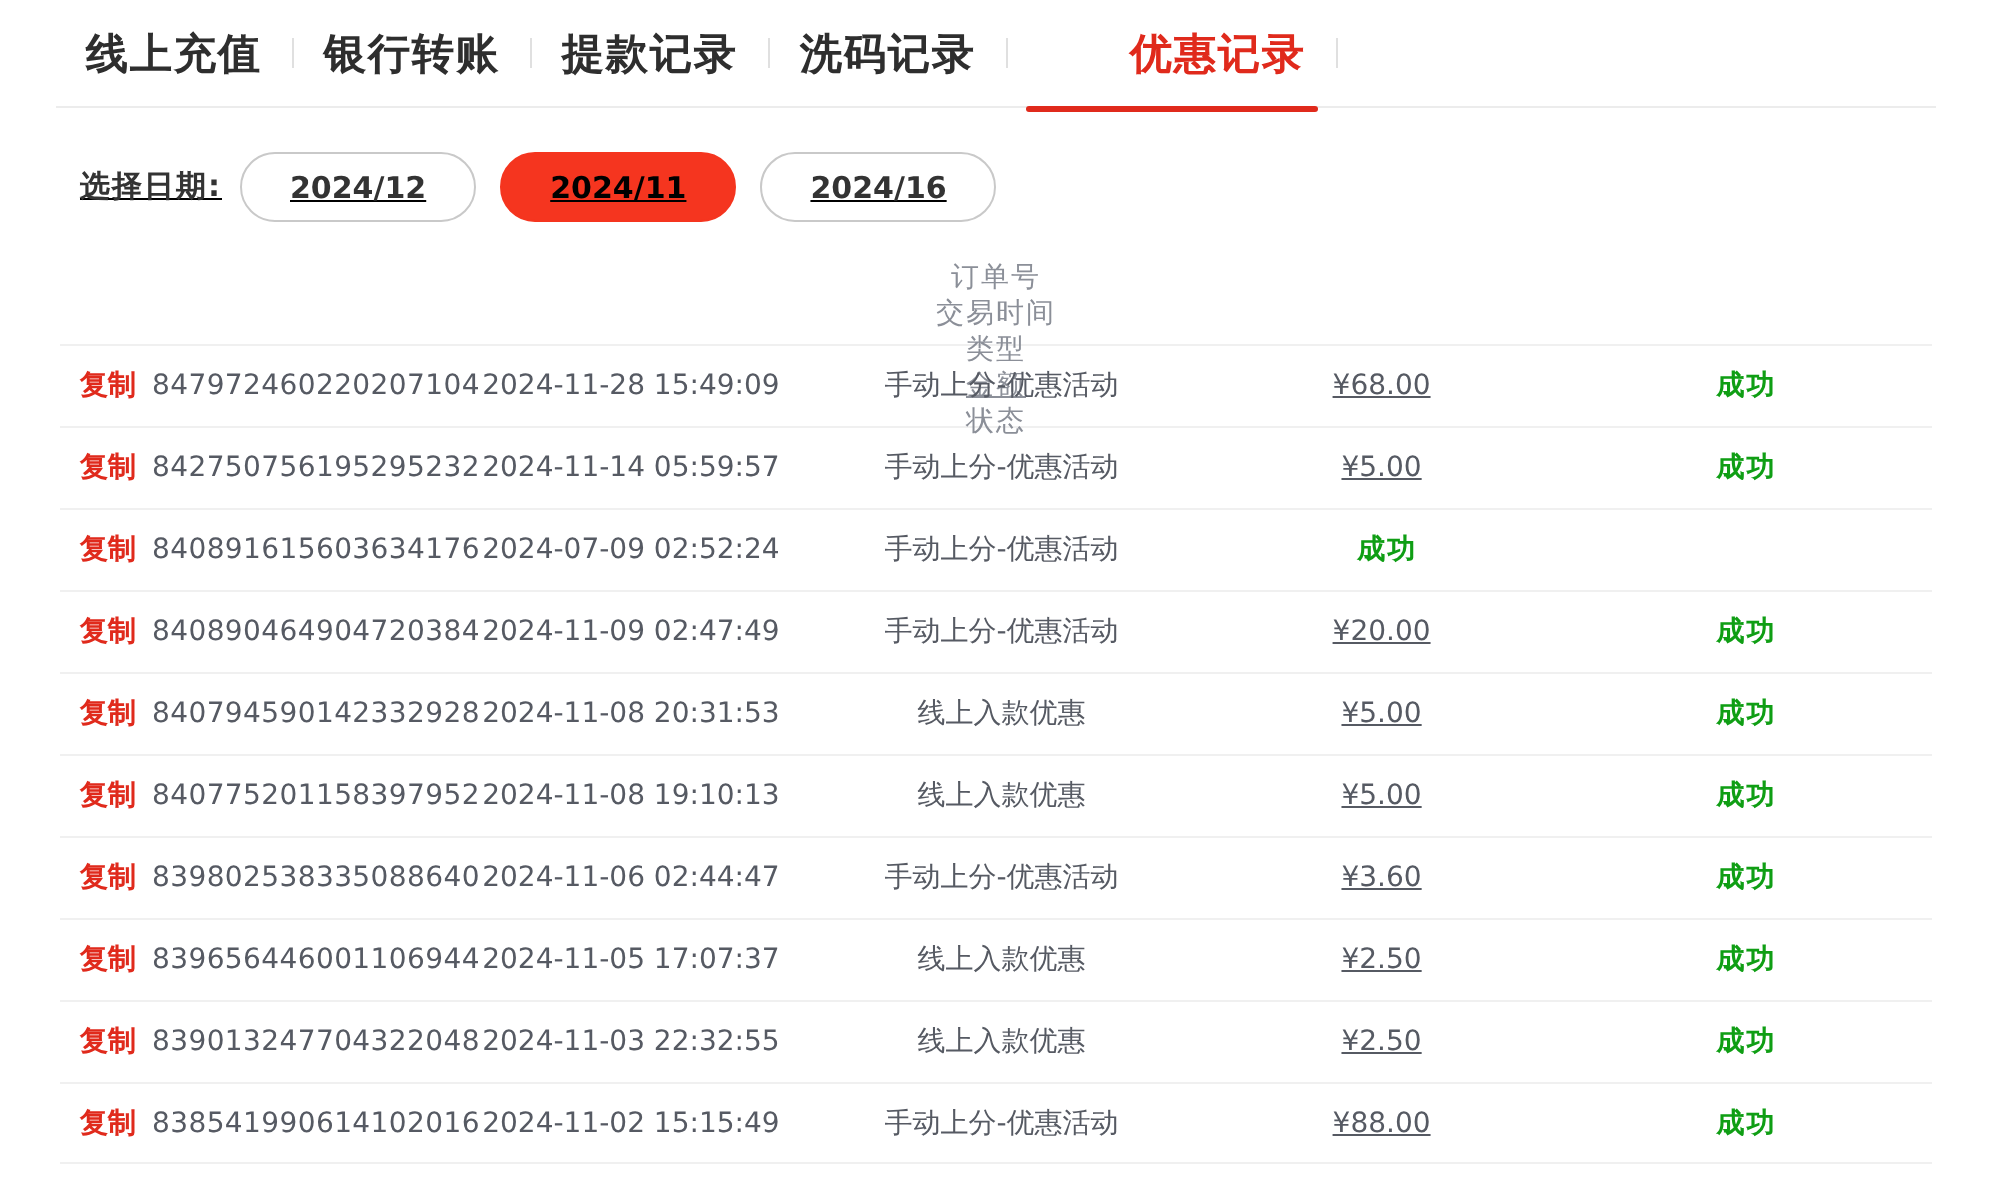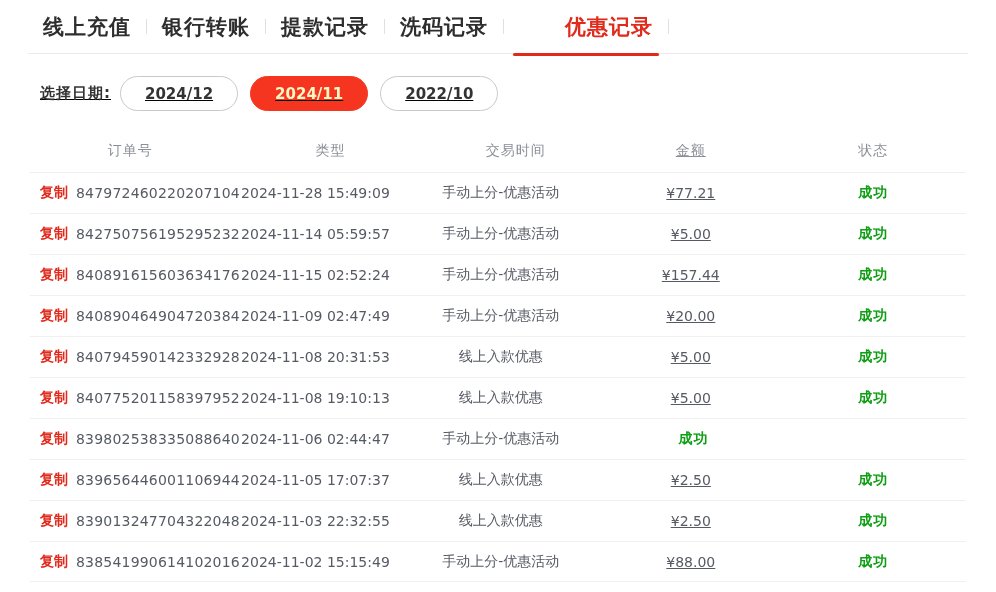--- a/index.html
+++ b/index.html
@@ -89,29 +89,30 @@
     justify-content: center;
     font-size: 15px;
     font-weight: 700;
     color: #333333;
     cursor: pointer;
   }
   .date-pill + .date-pill { margin-left: 12px; }
   .date-pill.selected {
     background: var(--button-red);
     border-color: var(--button-red);
-    color: #fef9c3;
+    color: #000000;
   }
 
   
   .table { margin: 19px 30px 0; }
   .thead {
     display: flex;
     align-items: center;
     height: 42px;
+    flex-direction: column;
   }
   .th {
     font-size: 14px;
     color: var(--text-header);
     text-align: center;
     letter-spacing: 1px;
   }
   .tr {
     display: flex;
     align-items: center;
@@ -180,64 +181,63 @@
   <div style="display:flex;align-items:center;">
   <div class="date-pill">
     <span>2024/12</span>
   </div>
 
   <div class="date-pill selected">
     <span>2024/11</span>
   </div>
 
   <div class="date-pill">
-    <span>2022/10</span>
+    <span>2024/16</span>
   </div>
 </div>
 </div>
 
 <div class="table">
   <div class="thead">
     <div class="th col-order">订单号</div>
+    <div class="th col-time">交易时间</div>
     <div class="th col-type">类型</div>
-    <div class="th col-time">交易时间</div>
     <div class="th col-amount">金额</div>
     <div class="th col-status">状态</div>
   </div>
   <div class="tbody">
   <div class="tr">
     <div class="td col-order">
       <span class="copy-btn">复制</span>
       <span class="order-no">847972460220207104</span>
     </div>
     <div class="td col-time">2024-11-28 15:49:09</div>
     <div class="td col-type">手动上分-优惠活动</div>
-    <div class="td col-amount">¥77.21</div>
+    <div class="td col-amount">¥68.00</div>
     <div class="td col-status">成功</div>
   </div>
 
   <div class="tr">
     <div class="td col-order">
       <span class="copy-btn">复制</span>
       <span class="order-no">842750756195295232</span>
     </div>
     <div class="td col-time">2024-11-14 05:59:57</div>
     <div class="td col-type">手动上分-优惠活动</div>
     <div class="td col-amount">¥5.00</div>
     <div class="td col-status">成功</div>
   </div>
 
   <div class="tr">
     <div class="td col-order">
       <span class="copy-btn">复制</span>
       <span class="order-no">840891615603634176</span>
     </div>
-    <div class="td col-time">2024-11-15 02:52:24</div>
-    <div class="td col-type">手动上分-优惠活动</div>
-    <div class="td col-amount">¥157.44</div>
+    <div class="td col-time">2024-07-09 02:52:24</div>
+    <div class="td col-type">手动上分-优惠活动</div>
     <div class="td col-status">成功</div>
   </div>
 
   <div class="tr">
     <div class="td col-order">
       <span class="copy-btn">复制</span>
       <span class="order-no">840890464904720384</span>
     </div>
     <div class="td col-time">2024-11-09 02:47:49</div>
     <div class="td col-type">手动上分-优惠活动</div>
@@ -267,20 +267,21 @@
     <div class="td col-status">成功</div>
   </div>
 
   <div class="tr">
     <div class="td col-order">
       <span class="copy-btn">复制</span>
       <span class="order-no">839802538335088640</span>
     </div>
     <div class="td col-time">2024-11-06 02:44:47</div>
     <div class="td col-type">手动上分-优惠活动</div>
+    <div class="td col-amount">¥3.60</div>
     <div class="td col-status">成功</div>
   </div>
 
   <div class="tr">
     <div class="td col-order">
       <span class="copy-btn">复制</span>
       <span class="order-no">839656446001106944</span>
     </div>
     <div class="td col-time">2024-11-05 17:07:37</div>
     <div class="td col-type">线上入款优惠</div>

